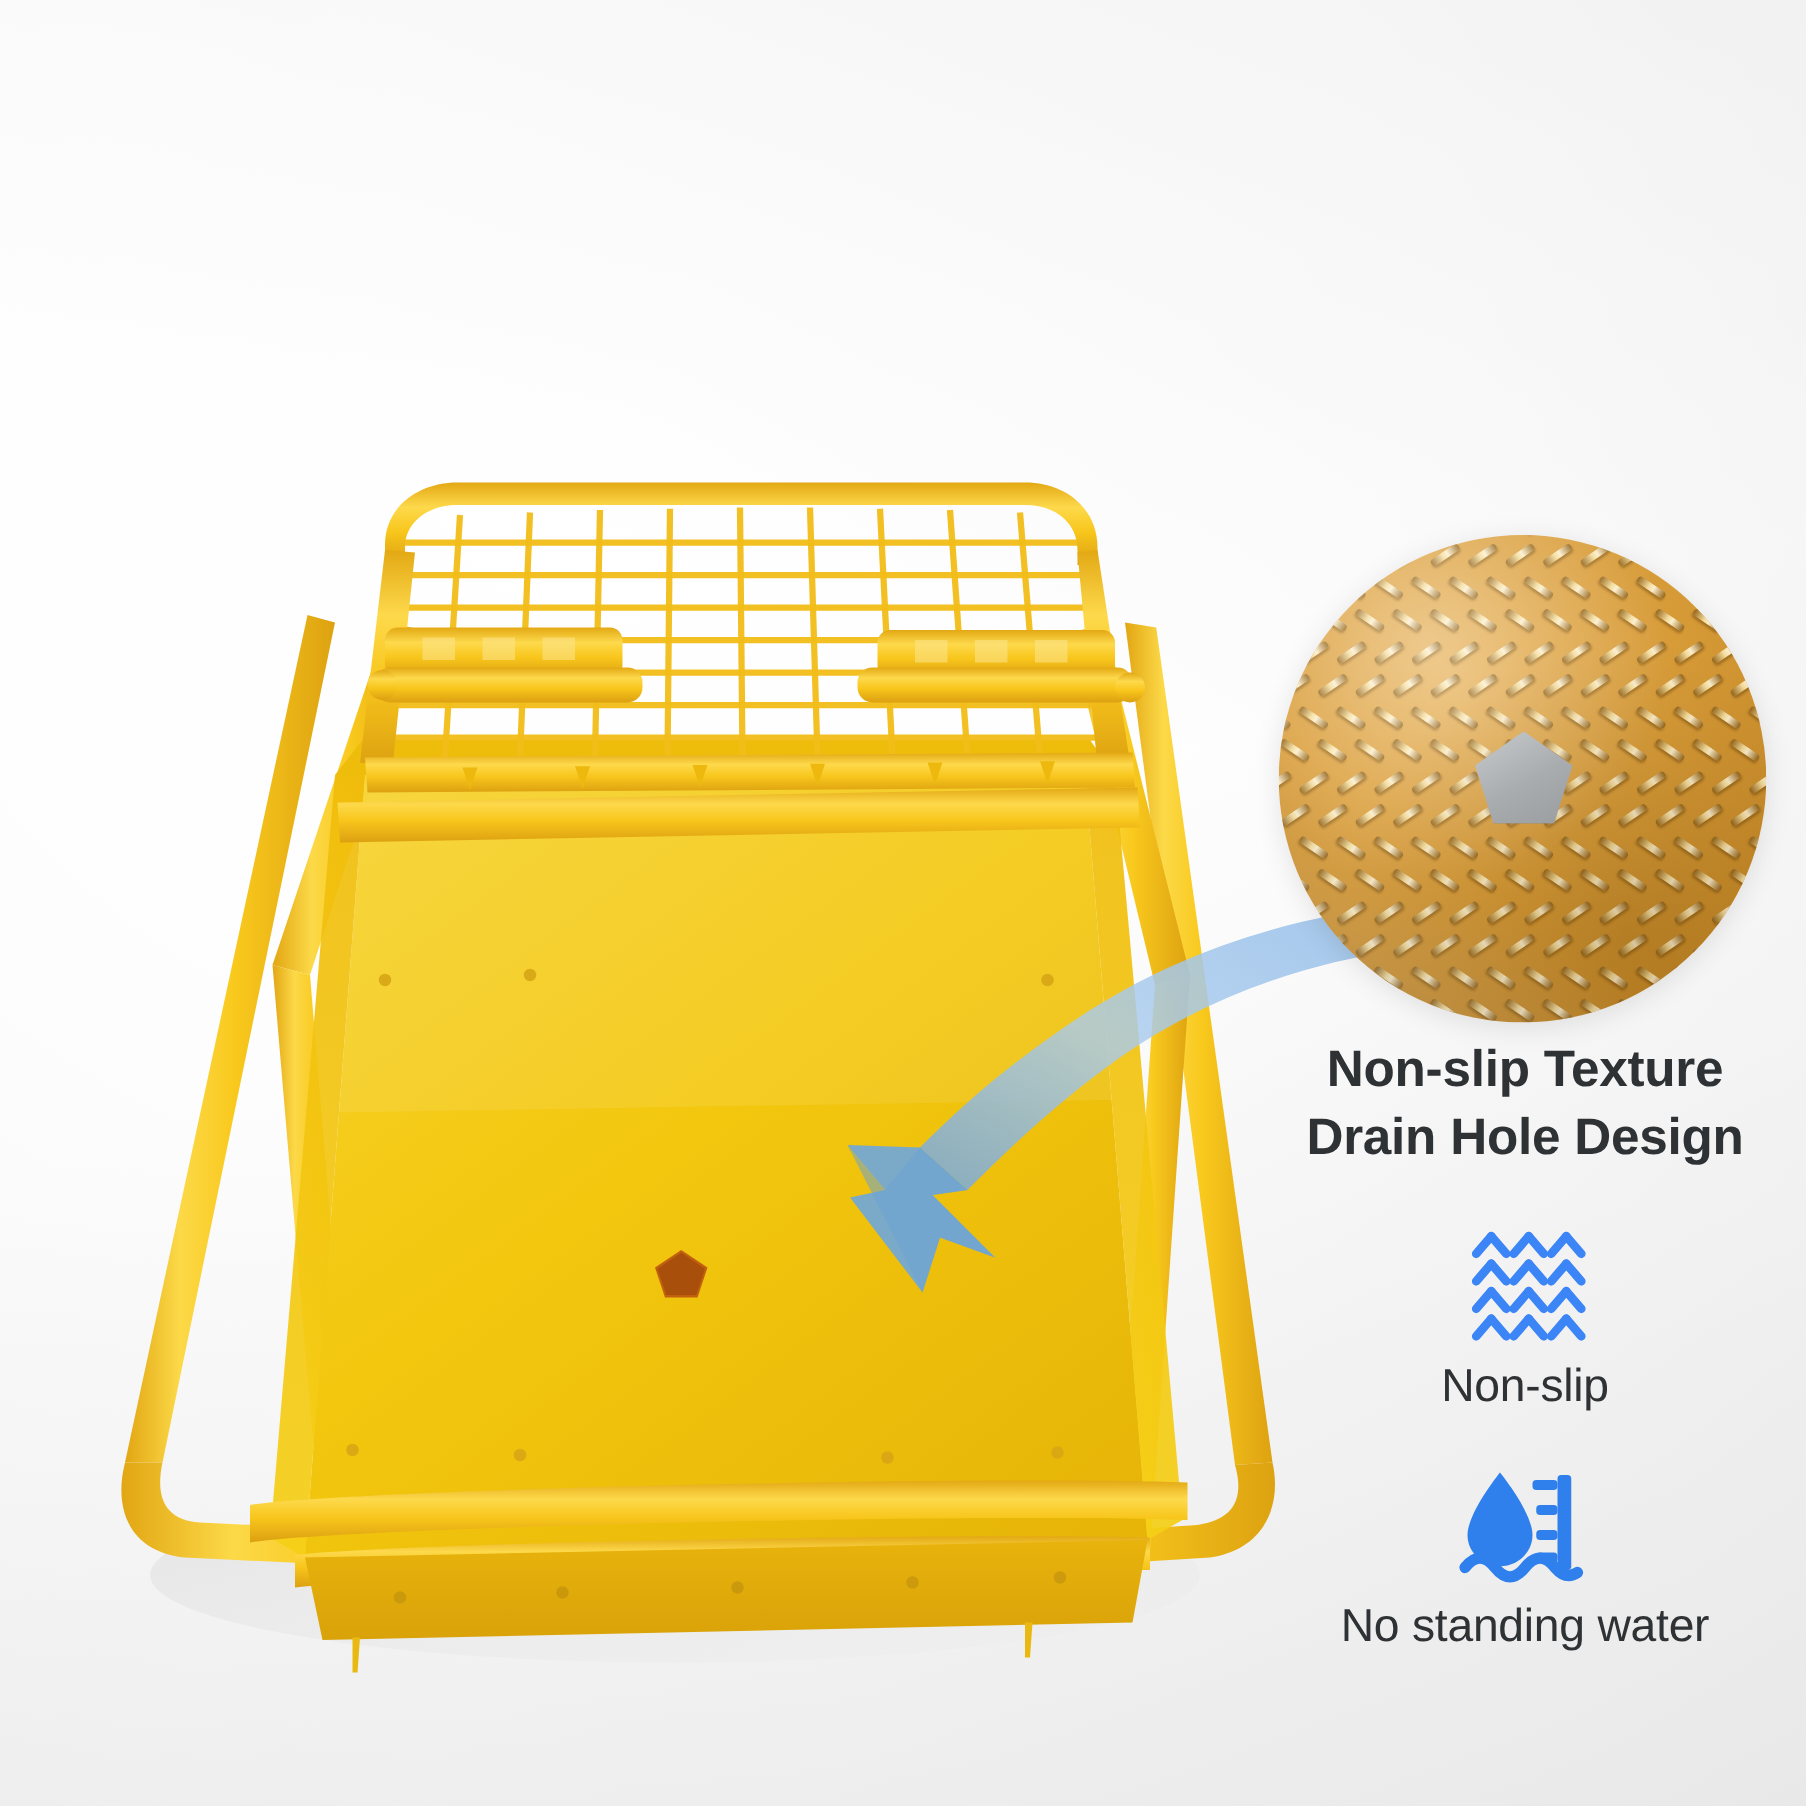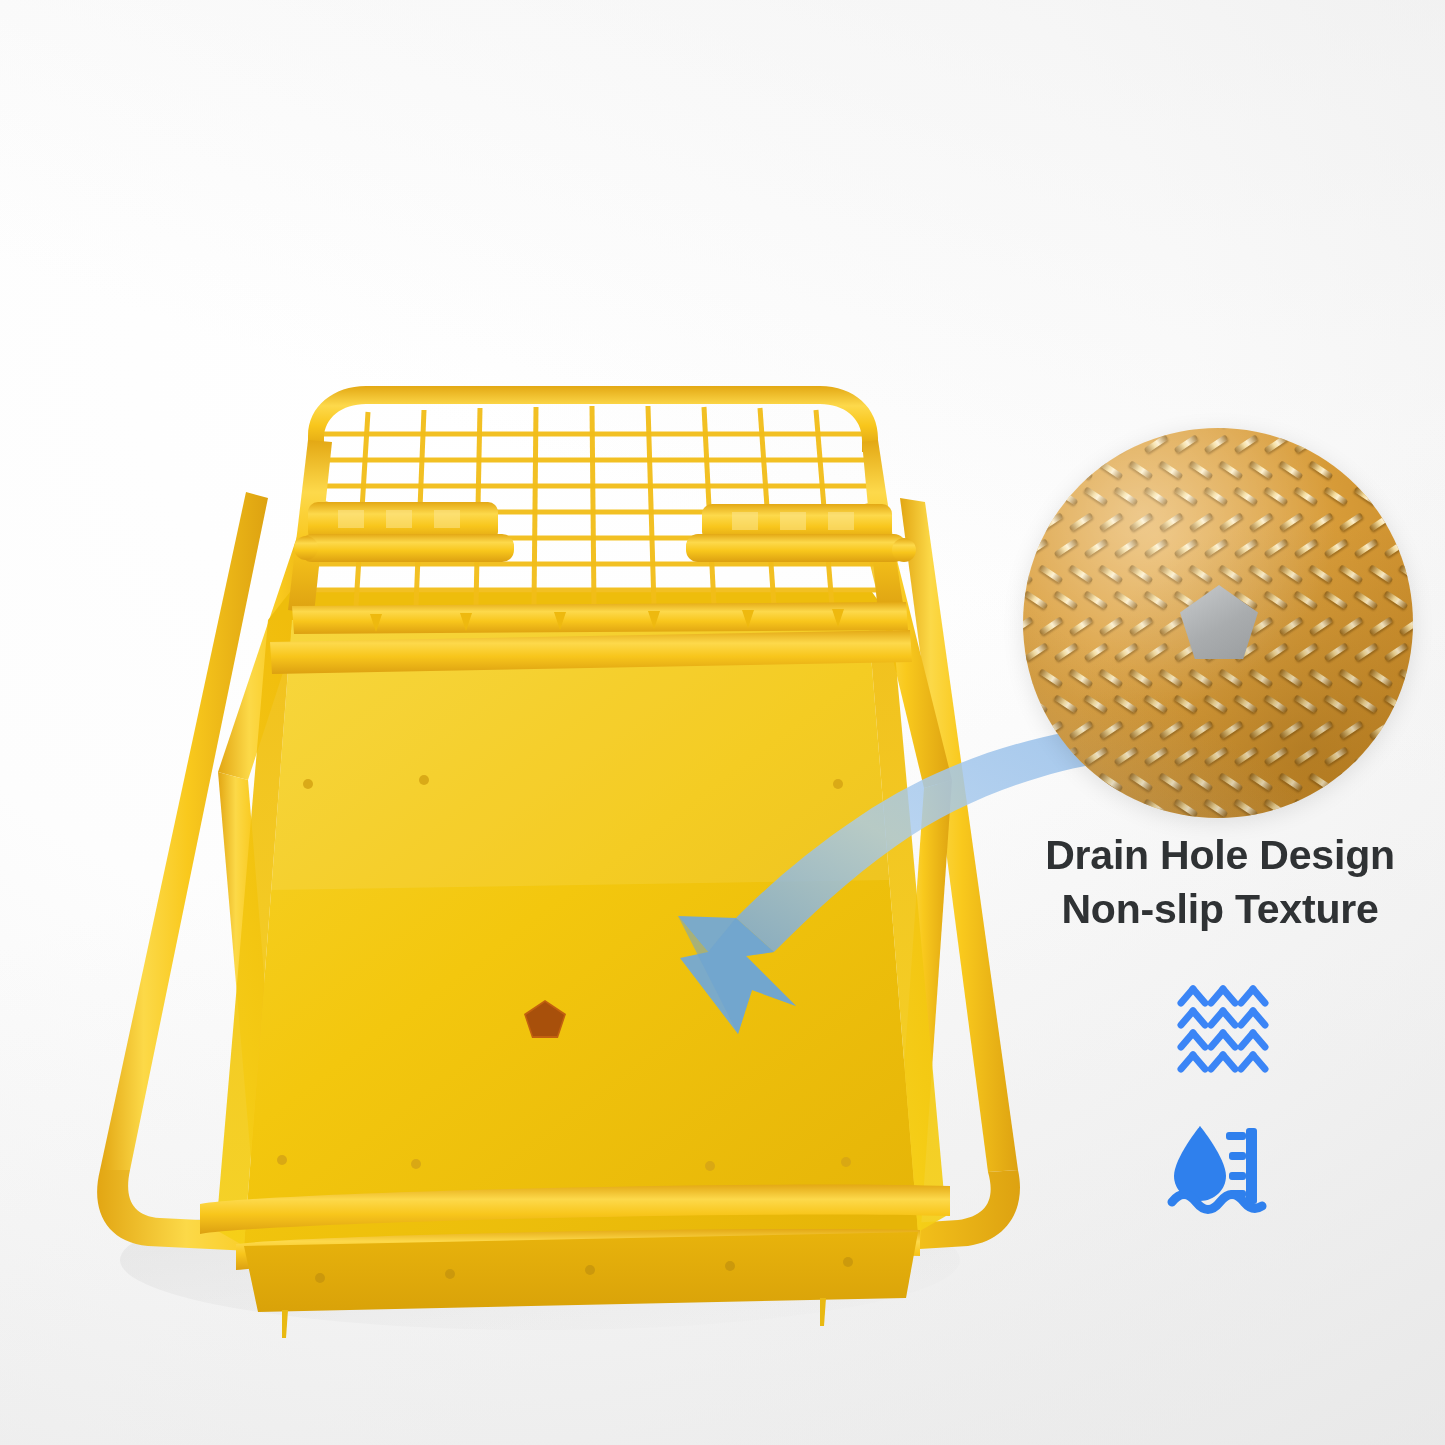--- a/index.html
+++ b/index.html
@@ -571,22 +571,22 @@
         <i class="dash l" style="left:415px;top:432px"></i>
       </div>
     <div class="plate-gloss"></div>
     <div class="drain-pentagon"></div>
     <div class="circle-shadow-overlay"></div>
   </div>
 
   <div class="feature-col">
 
     <div class="feature-heading">
+      <div>Non-slip Texture</div>
       <div>Drain Hole Design</div>
-      <div>Non-slip Texture</div>
     </div>
 
     <div class="feature-item">
       <div class="feature-icon">
         <svg width="98" height="98" viewBox="0 0 98 98" xmlns="http://www.w3.org/2000/svg" aria-hidden="true">
           <g stroke="#3b85f6" stroke-width="7" stroke-linecap="round" fill="none">
 
             <path d="M10,22 L22,8"></path>
               <path d="M22,8 L34,22"></path>
             <path d="M40,22 L52,8"></path>
@@ -610,20 +610,21 @@
 
             <path d="M10,88 L22,74"></path>
               <path d="M22,74 L34,88"></path>
             <path d="M40,88 L52,74"></path>
               <path d="M52,74 L64,88"></path>
             <path d="M70,88 L82,74"></path>
               <path d="M82,74 L94,88"></path>
           </g>
         </svg>
       </div>
+      <div class="feature-label">Non-slip</div>
     </div>
 
     <div class="feature-item second">
       <div class="feature-icon">
         <svg width="108" height="96" viewBox="0 0 108 96" xmlns="http://www.w3.org/2000/svg" aria-hidden="true">
 
           <path d="M34,4 C34,4 8,36 8,54 C8,68 20,79 34,79 C48,79 60,68 60,54 C60,36 34,4 34,4 Z" fill="#2f80ed"></path>
 
           <rect x="80" y="6" width="11" height="76" rx="3" fill="#2f80ed"></rect>
           <g fill="#2f80ed">
@@ -631,17 +632,18 @@
             <rect x="63" y="30" width="17" height="8" rx="3"></rect>
             <rect x="63" y="50" width="17" height="8" rx="3"></rect>
             <rect x="63" y="68" width="17" height="8" rx="3"></rect>
           </g>
 
           <g stroke="#2f80ed" stroke-width="9" stroke-linecap="round" fill="none">
             <path d="M6,80 C14,70 22,70 30,80 C38,90 46,90 54,80 C62,70 70,70 78,80 C84,87 90,88 96,84"></path>
           </g>
         </svg>
       </div>
+      <div class="feature-label">No standing water</div>
     </div>
 
   </div>
 
 </div>
 
 </body></html>

